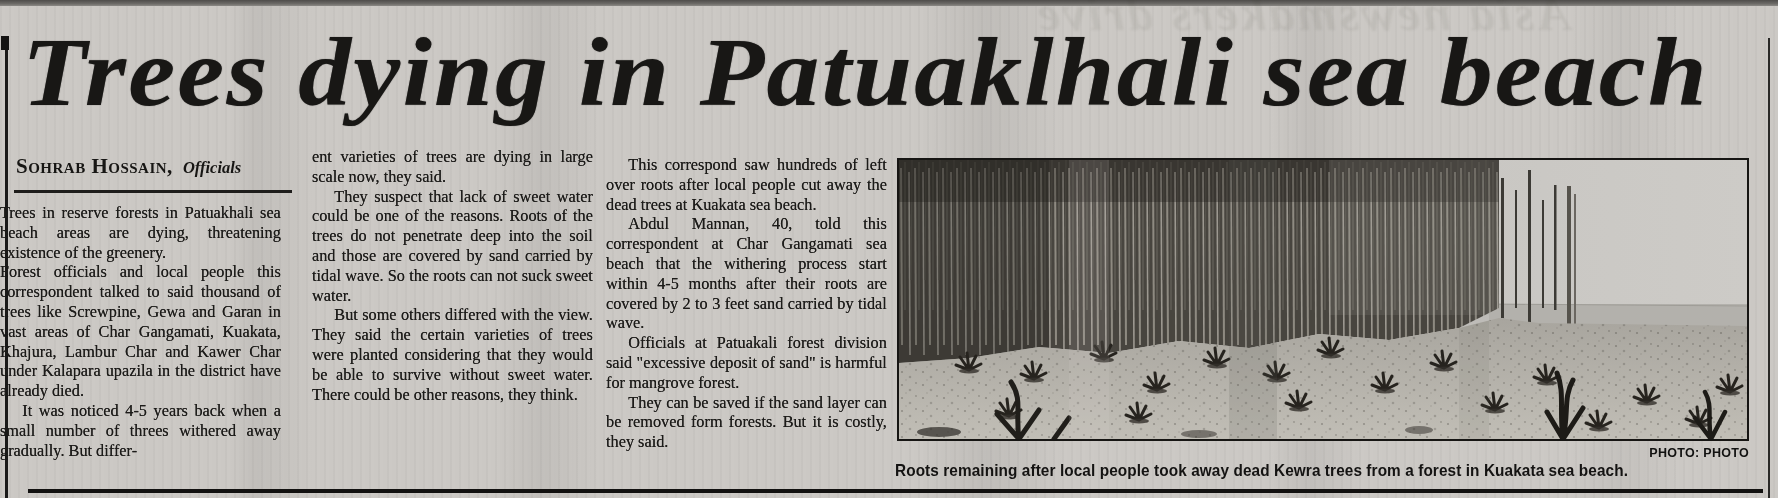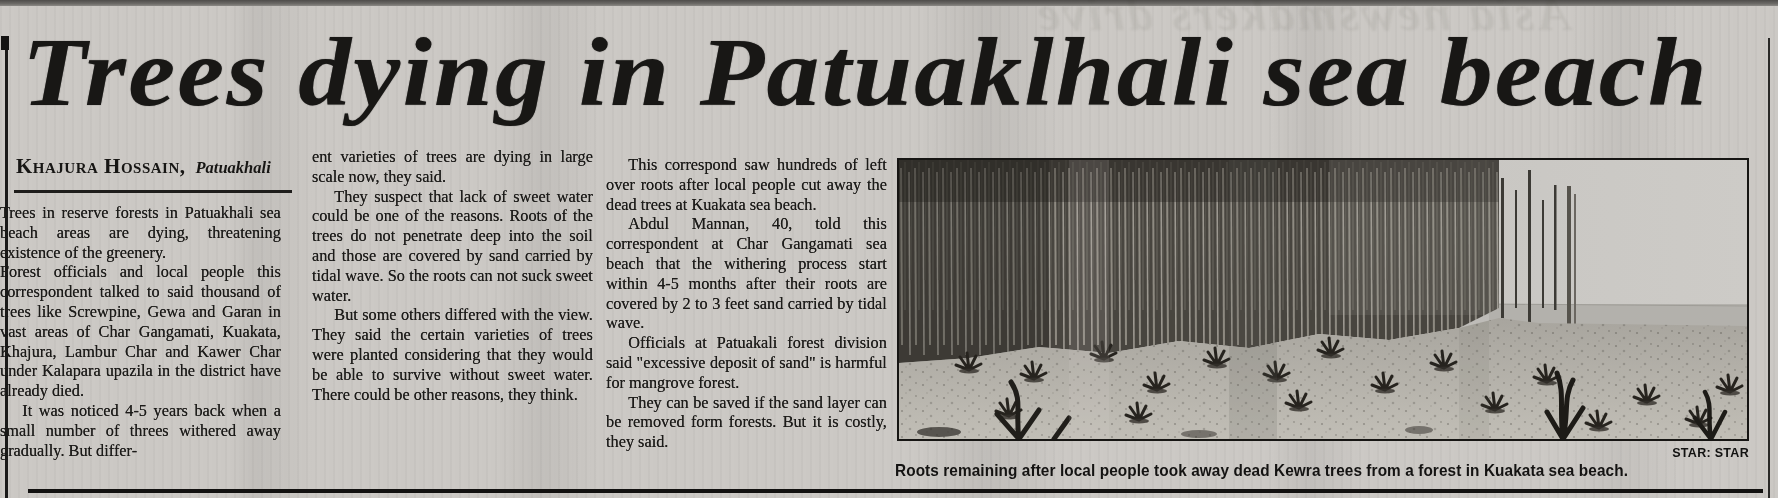--- a/index.html
+++ b/index.html
@@ -88,22 +88,22 @@
 <div class="left-rule"></div>
 <div class="left-rule-nub"></div>
 <div class="right-rule"></div>
 <div class="bottom-rule"></div>
 
 <div class="ghost">Asia newsmakers drive</div>
 
 <h1 class="headline">Trees dying in Patuaklhali sea beach</h1>
 
 <div class="byline">
-  <span class="author">Khajura Hossain,</span>
-  <span class="loc">Patuakhali</span>
+  <span class="author">Sohrab Hossain,</span>
+  <span class="loc">Officials</span>
 </div>
 <div class="byline-rule"></div>
 
 <div class="col col1">
   <div class="col-inner">
     <p>Trees in reserve forests in Patuakhali sea beach areas are dying, threatening existence of the greenery.</p>
     <p>Forest officials and local people this correspondent talked to said thousand of trees like Screwpine, Gewa and Garan in vast areas of Char Gangamati, Kuakata, Khajura, Lambur Char and Kawer Char under Kalapara upazila in the district have already died.</p>
     <p class="indent">It was noticed 4-5 years back when a small number of threes withered away gradually. But differ-</p>
   </div>
 </div>
@@ -203,14 +203,14 @@
     <ellipse cx="40" cy="272" rx="22" ry="5" fill="#2b2823" opacity=".7"></ellipse>
     <ellipse cx="300" cy="274" rx="18" ry="4" fill="#2b2823" opacity=".5"></ellipse>
     <ellipse cx="520" cy="270" rx="14" ry="4" fill="#2b2823" opacity=".5"></ellipse>
 
     <rect x="330" y="0" width="48" height="279" fill="rgba(96,94,90,.16)"></rect>
     <rect x="560" y="0" width="30" height="279" fill="rgba(96,94,90,.10)"></rect>
     <rect x="170" y="0" width="40" height="279" fill="rgba(232,230,226,.10)"></rect>
   </svg>
 </div>
 
-<div class="photo-credit">STAR: STAR</div>
+<div class="photo-credit">PHOTO: PHOTO</div>
 <div class="photo-caption">Roots remaining after local people took away dead Kewra trees from a forest in Kuakata sea beach.</div>
 
 </body></html>

